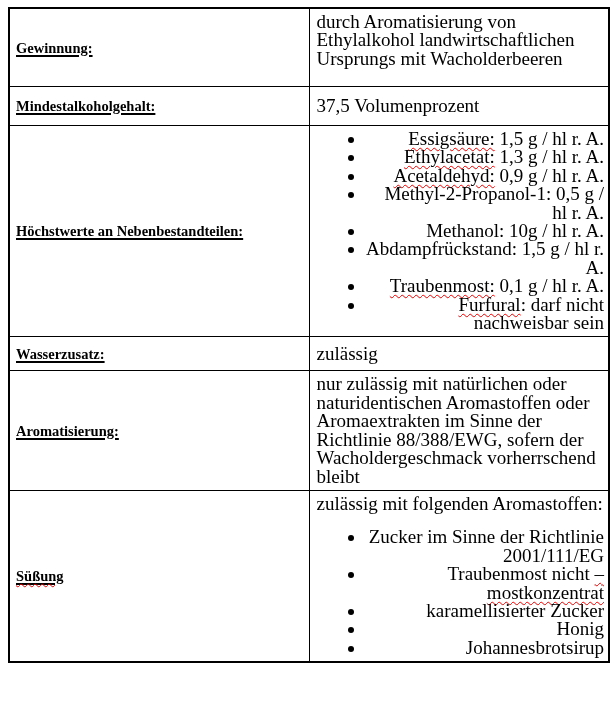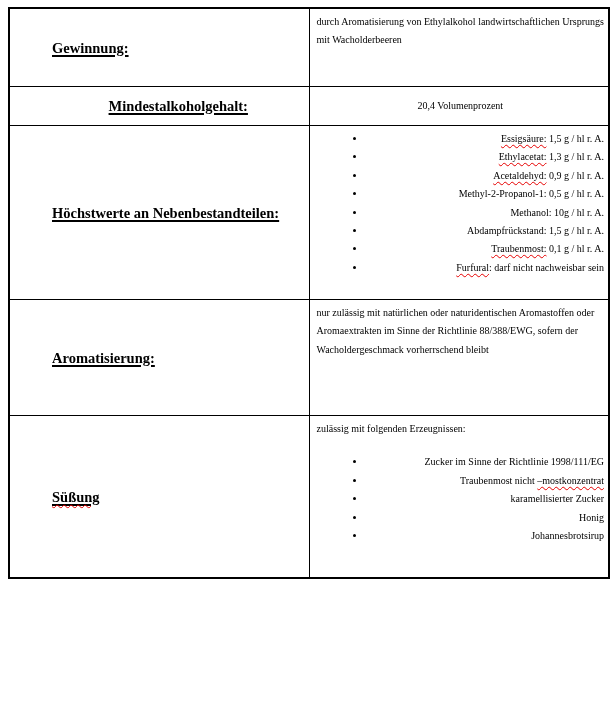--- a/index.html
+++ b/index.html
@@ -12,45 +12,44 @@
   table{
     border-collapse:collapse;table-layout:fixed;width:600px;
     border:2px solid #000000;
   }
   td{border:1px solid #000000;overflow:hidden;}
   td.lcell{
     padding:2px 4px 2px 6px;vertical-align:middle;
     font-weight:bold;font-size:14.5px;line-height:18px;
   }
   td.vcell{
-    padding:4px 4px 4px 7px;font-size:10px;line-height:18.4px;
+    padding:4px 4px 4px 7px;font-size:19px;line-height:18.4px;
     vertical-align:middle;
   }
   td.vtop{vertical-align:top;}
   .lbl{
     text-decoration:underline;
     text-decoration-thickness:1.5px;
     text-underline-offset:2px;
-    margin-left:36px;
   }
   .sq{
     text-decoration-line:underline;
     text-decoration-style:wavy;
     text-decoration-color:#e60000;
     text-decoration-thickness:1px;
     text-underline-offset:2px;
   }
   ul.bullets{margin:0;padding:0 0 0 49px;list-style:disc;text-align:right;}
   ul.bullets li{margin:0;padding:0;}
   ul.bullets.gap{margin-top:15px;}
   .intro{margin:0;}
   
   tr.rh1 td{height:69px;}
   tr.rh2 td{height:66px;}
-  tr.rh3 td{height:30px;text-align:center;}
+  tr.rh3 td{height:30px;}
   tr.rh4 td{height:165px;}
   tr.rh5 td{height:26px;}
   tr.rh6 td{height:25px;}
   tr.rh7 td{height:107px;}
   tr.rh8 td{height:153px;}
 </style>
 </head>
 <body>
 
 <div class="wrap">
@@ -69,21 +68,21 @@
           <span>durch Aromatisierung von Ethylalkohol landwirtschaftlichen Ursprungs mit Wacholderbeeren</span>
         </td>
       </tr>
 
 
       <tr class="rh3">
         <td class="lcell">
           <span class="lbl">Mindestalkoholgehalt:</span>
         </td>
         <td class="vcell">
-          <span>20,4 Volumenprozent</span>
+          <span>37,5 Volumenprozent</span>
         </td>
       </tr>
 
       <tr class="rh4">
         <td class="lcell">
           <span class="lbl">Höchstwerte an Nebenbestandteilen:</span>
         </td>
         <td class="vcell vtop">
           <ul class="bullets">
             <li><span></span><span class="sq">Essigsäure:</span><span> 1,5 g / hl r. A.</span></li>
@@ -92,38 +91,46 @@
             <li><span>Methyl-2-Propanol-1: 0,5 g / hl r. A.</span><span class="sq"></span><span></span></li>
             <li><span>Methanol: 10g / hl r. A.</span><span class="sq"></span><span></span></li>
             <li><span>Abdampfrückstand: 1,5 g / hl r. A.</span><span class="sq"></span><span></span></li>
             <li><span></span><span class="sq">Traubenmost:</span><span> 0,1 g / hl r. A.</span></li>
             <li><span></span><span class="sq">Furfural</span><span>: darf nicht nachweisbar sein</span></li>
           </ul>
         </td>
       </tr>
 
 
+      <tr class="rh6">
+        <td class="lcell">
+          <span class="lbl">Wasserzusatz:</span>
+        </td>
+        <td class="vcell">
+          <span>zulässig</span>
+        </td>
+      </tr>
 
       <tr class="rh7">
         <td class="lcell">
           <span class="lbl">Aromatisierung:</span>
         </td>
         <td class="vcell vtop">
           <span>nur zulässig mit natürlichen oder naturidentischen Aromastoffen oder Aromaextrakten im Sinne der Richtlinie 88/388/EWG, sofern der Wacholdergeschmack vorherrschend bleibt</span>
         </td>
       </tr>
 
       <tr class="rh8">
         <td class="lcell">
           <span class="lbl"><span class="sq">Süßung</span></span>
         </td>
         <td class="vcell vtop">
-          <p class="intro">zulässig mit folgenden Erzeugnissen:</p>
+          <p class="intro">zulässig mit folgenden Aromastoffen:</p>
           <ul class="bullets gap">
-            <li><span>Zucker im Sinne der Richtlinie 1998/111/EG</span><span class="sq"></span><span></span></li>
+            <li><span>Zucker im Sinne der Richtlinie 2001/111/EG</span><span class="sq"></span><span></span></li>
             <li><span>Traubenmost nicht </span><span class="sq">–mostkonzentrat</span><span></span></li>
             <li><span>karamellisierter Zucker</span><span class="sq"></span><span></span></li>
             <li><span>Honig</span><span class="sq"></span><span></span></li>
             <li><span>Johannesbrotsirup</span><span class="sq"></span><span></span></li>
           </ul>
         </td>
       </tr>
 
     </tbody>
   </table>

